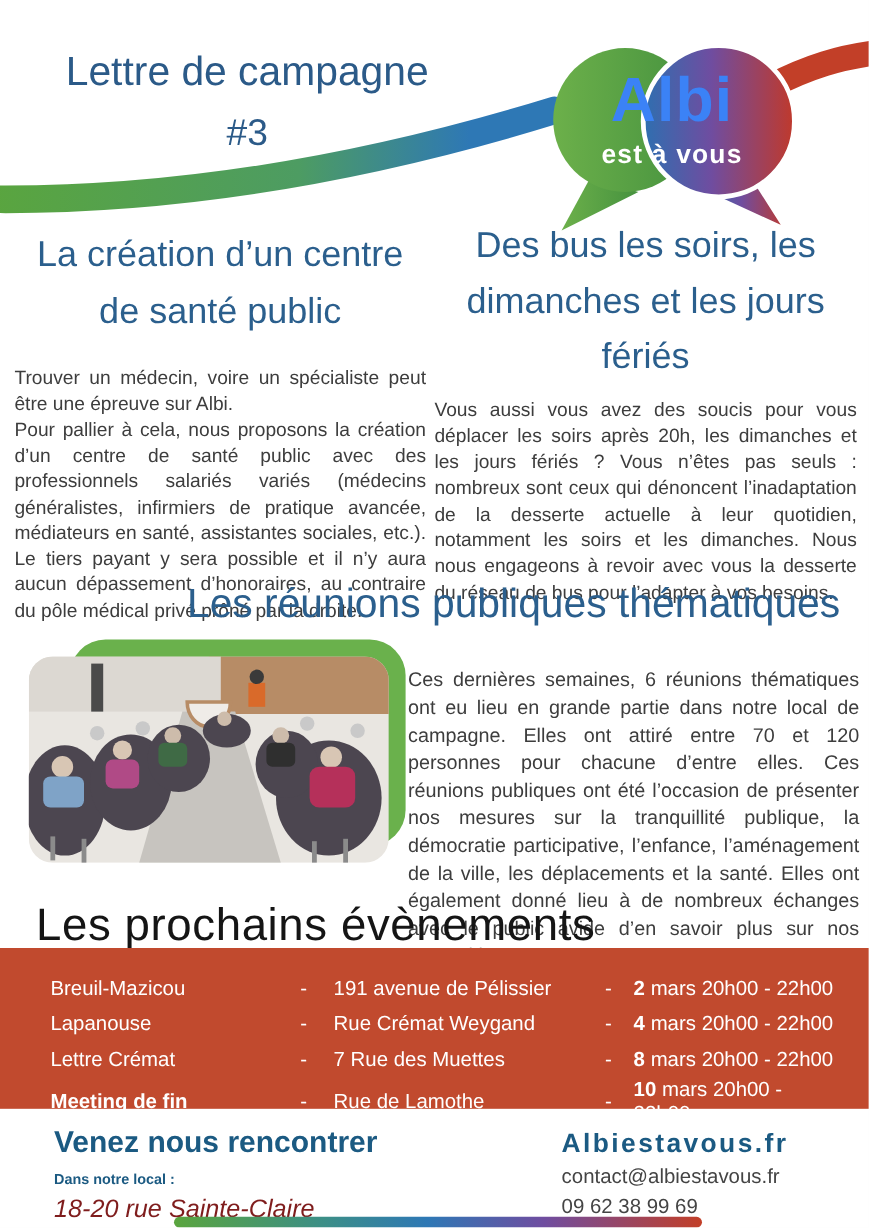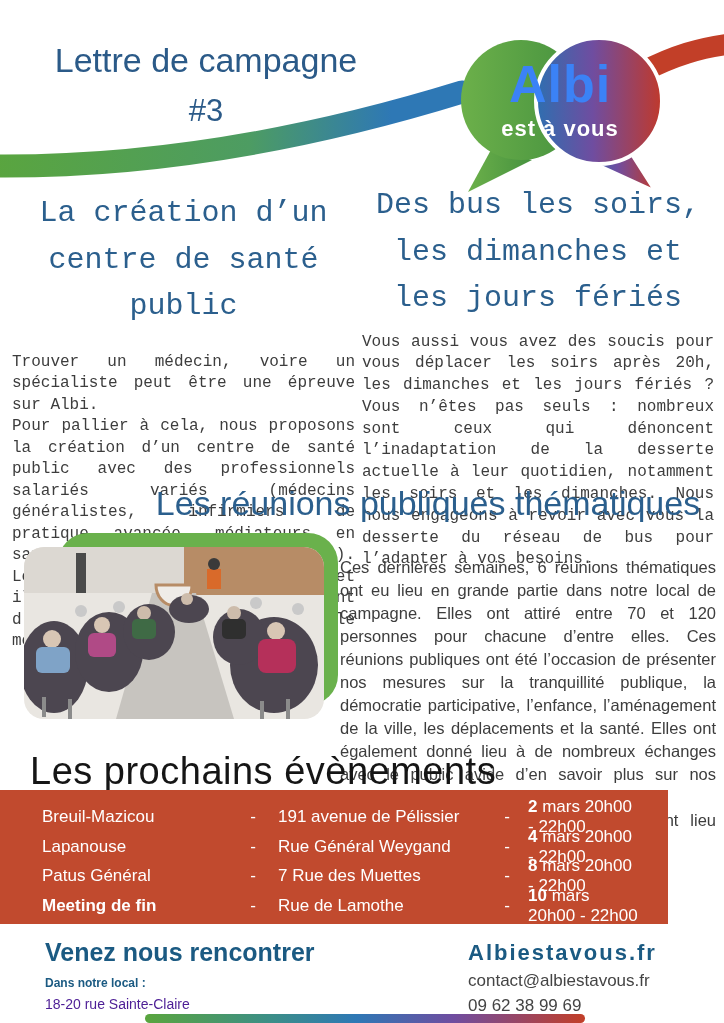--- a/index.html
+++ b/index.html
@@ -24,21 +24,21 @@
   .logo-word{
     position:absolute;left:455px;top:58px;width:210px;text-align:center;
     color:#3b82f6;font-weight:700;font-size:52px;letter-spacing:1px;line-height:1;
   }
   .logo-tag{
     position:absolute;left:455px;top:116px;width:210px;text-align:center;
     color:#fff;font-weight:700;font-size:22px;letter-spacing:1px;
   }
 
   
-  .article{position:absolute;font-family:Liberation Mono, monospace;}
+  .article{position:absolute;}
   .article h2{
     margin:0;color:#2b5f8d;font-weight:400;text-align:center;
     font-size:30px;line-height:1.55;
   }
   .article .body, .meetings .body{
     font-size:16px;line-height:21.5px;text-align:justify;color:#3d3d3d;margin-top:32px;
   }
   .article .body p, .meetings .body p{margin:0;}
   .art-left{left:12px;top:190px;width:343px;}
   .art-left .body{margin-top:22px;}
@@ -62,39 +62,39 @@
     position:absolute;left:340px;top:524px;width:376px;
     font-size:16.5px;line-height:23px;
   }
 
   
   .events-title{
     position:absolute;left:30px;top:750px;margin:0;
     color:#151515;font-size:38px;font-weight:500;letter-spacing:.5px;
   }
   .events-band{
-    position:absolute;left:0;top:790px;width:668px;height:134px;
+    position:absolute;left:0;top:790px;width:724px;height:134px;
     background:#c14a2e;color:#ffffff;
-    padding-top:7px;box-sizing:border-box;
+    padding-top:19px;box-sizing:border-box;
   }
   .event-row{
     display:grid;
     grid-template-columns:186px 50px 208px 42px 1fr;
     align-items:center;height:29.5px;
     padding:0 29px 0 42px;font-size:17px;
   }
   .event-row .dash{text-align:center;}
   .event-row .when{text-align:left;}
   .bold{font-weight:700;}
 
   
   .footer-left{position:absolute;left:45px;top:938px;color:#1b5a82;}
   .fl-title{font-size:25px;font-weight:700;margin:0;}
   .fl-sub{font-size:12px;font-weight:700;margin:9px 0 0 0;}
-  .fl-addr{font-size:14px;font-weight:400;margin:6px 0 0 0;color:#4c1d95;}
+  .fl-addr{font-size:21px;font-weight:400;margin:6px 0 0 0;color:#7f1d1d;font-style:italic;}
   .footer-right{position:absolute;left:468px;top:940px;}
   .fr-site{font-size:22px;font-weight:700;letter-spacing:2px;color:#1b5a82;margin:0;}
   .fr-mail,.fr-phone{font-size:17px;color:#444;margin:5px 0 0 0;}
 
   .bottom-bar{
     position:absolute;left:145px;top:1014px;width:440px;height:9px;border-radius:5px;
     background:linear-gradient(90deg,#5aa53e 0%,#3c8f86 28%,#2e78b5 48%,#6f4da0 70%,#c23f28 100%);
   }
 </style>
 </head>
@@ -222,27 +222,27 @@
       <span>Breuil-Mazicou</span>
       <span class="dash">-</span>
       <span>191 avenue de Pélissier</span>
       <span class="dash">-</span>
       <span class="when"><span class="bold">2</span><span> mars 20h00 - 22h00</span></span>
     </div>
 
     <div class="event-row">
       <span>Lapanouse</span>
       <span class="dash">-</span>
-      <span>Rue Général Weygand</span>
+      <span>Rue Crémat Weygand</span>
       <span class="dash">-</span>
       <span class="when"><span class="bold">4</span><span> mars 20h00 - 22h00</span></span>
     </div>
 
     <div class="event-row">
-      <span>Patus Général</span>
+      <span>Lettre Crémat</span>
       <span class="dash">-</span>
       <span>7 Rue des Muettes</span>
       <span class="dash">-</span>
       <span class="when"><span class="bold">8</span><span> mars 20h00 - 22h00</span></span>
     </div>
 
     <div class="event-row">
       <span class="bold">Meeting de fin</span>
       <span class="dash">-</span>
       <span>Rue de Lamothe</span>

